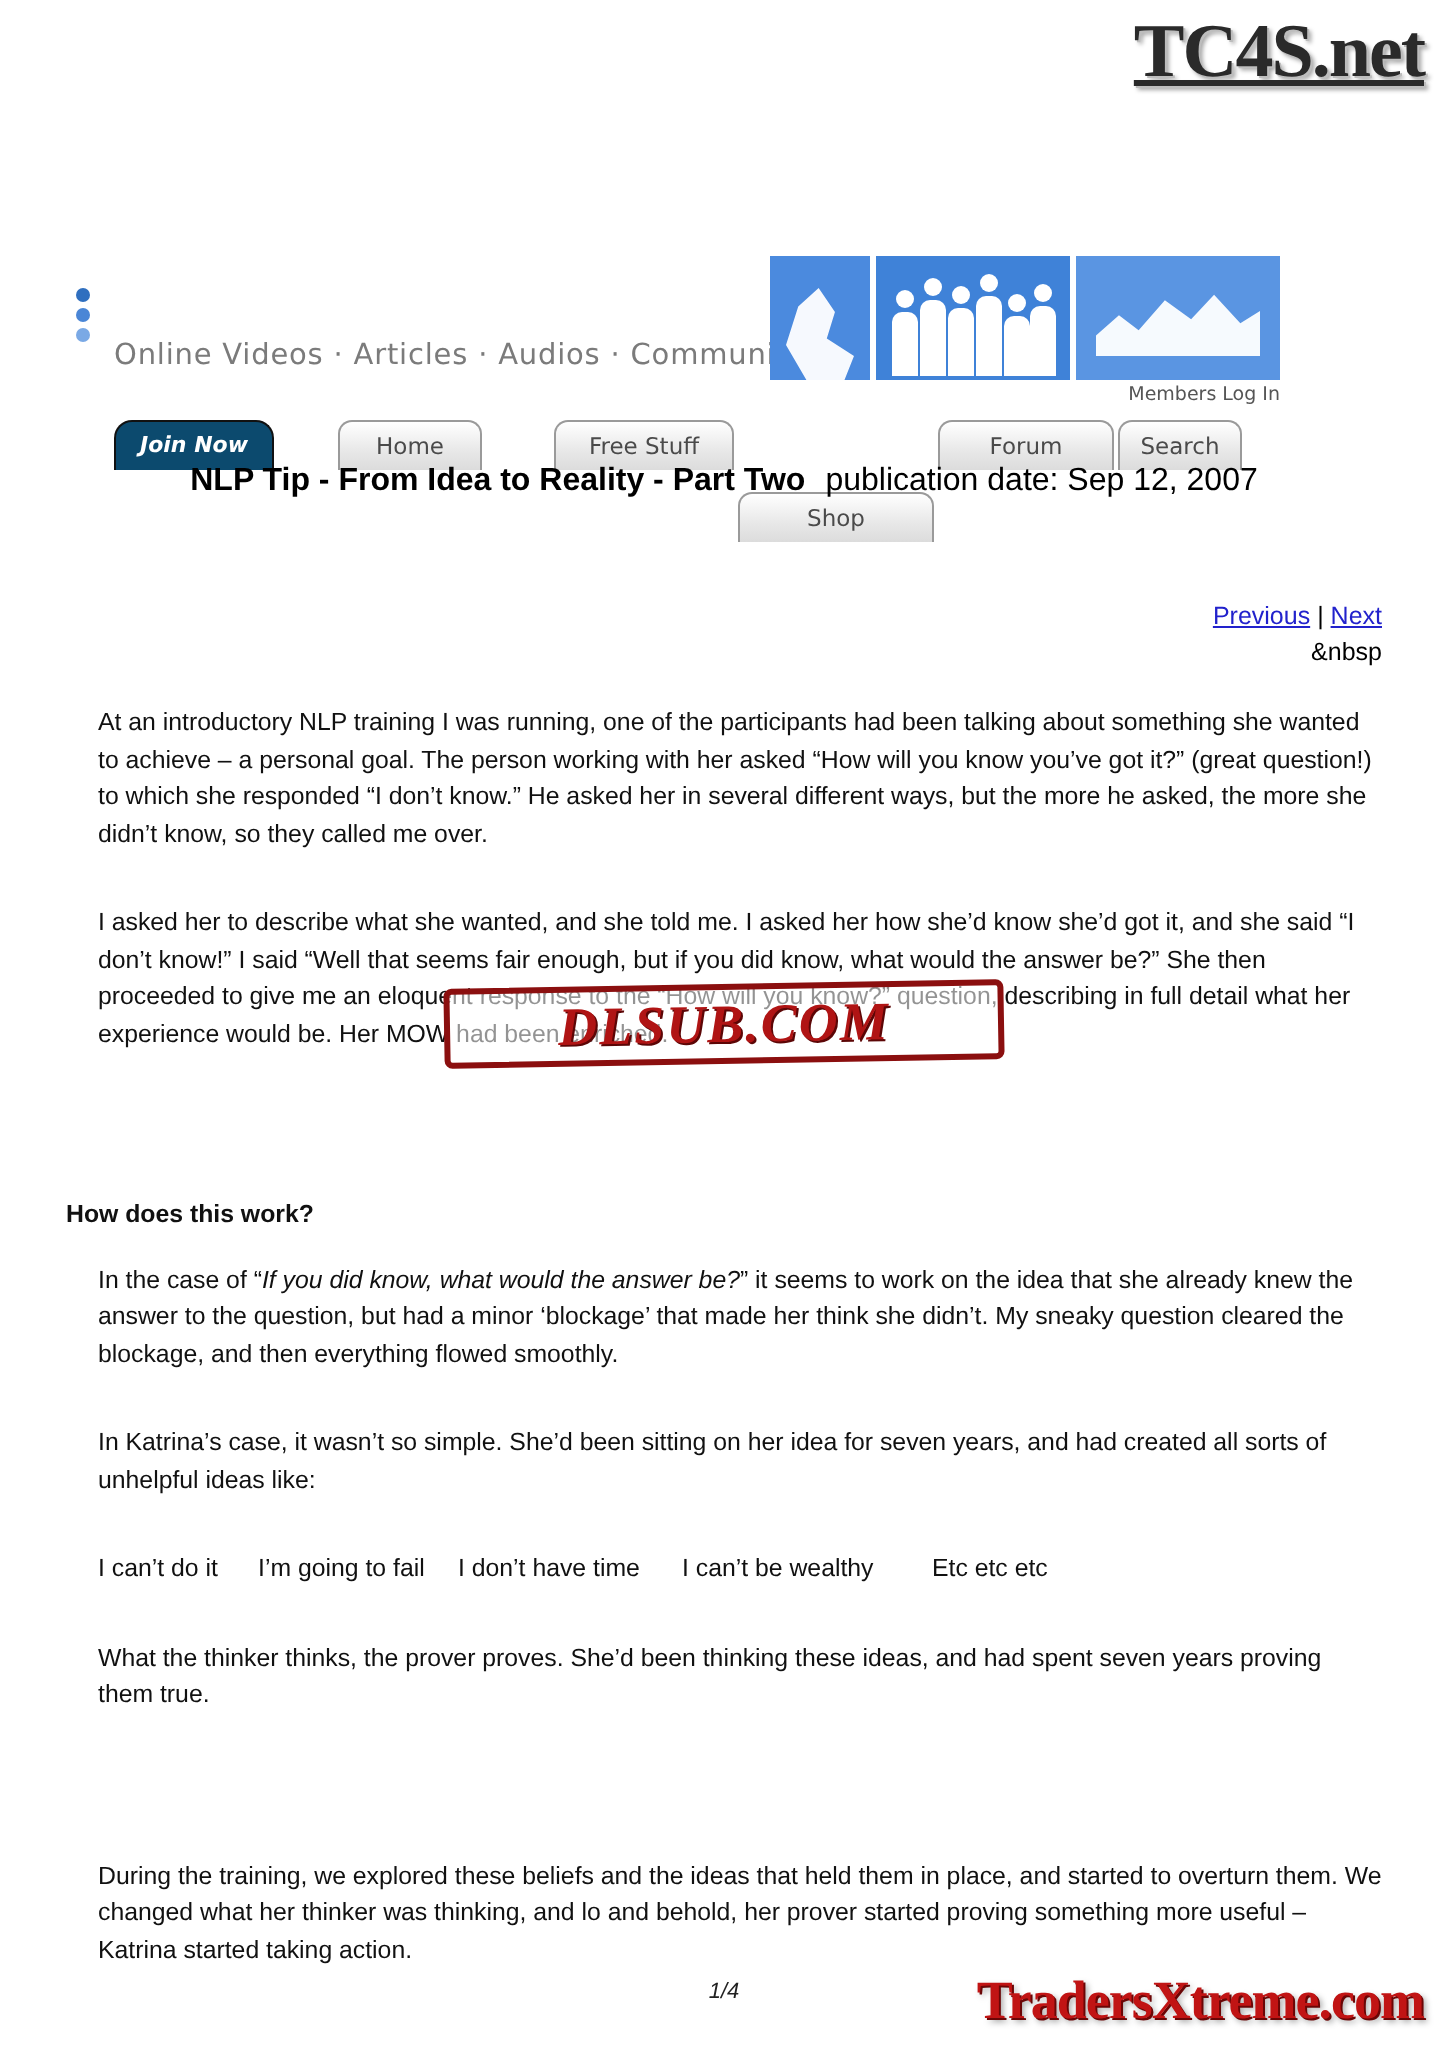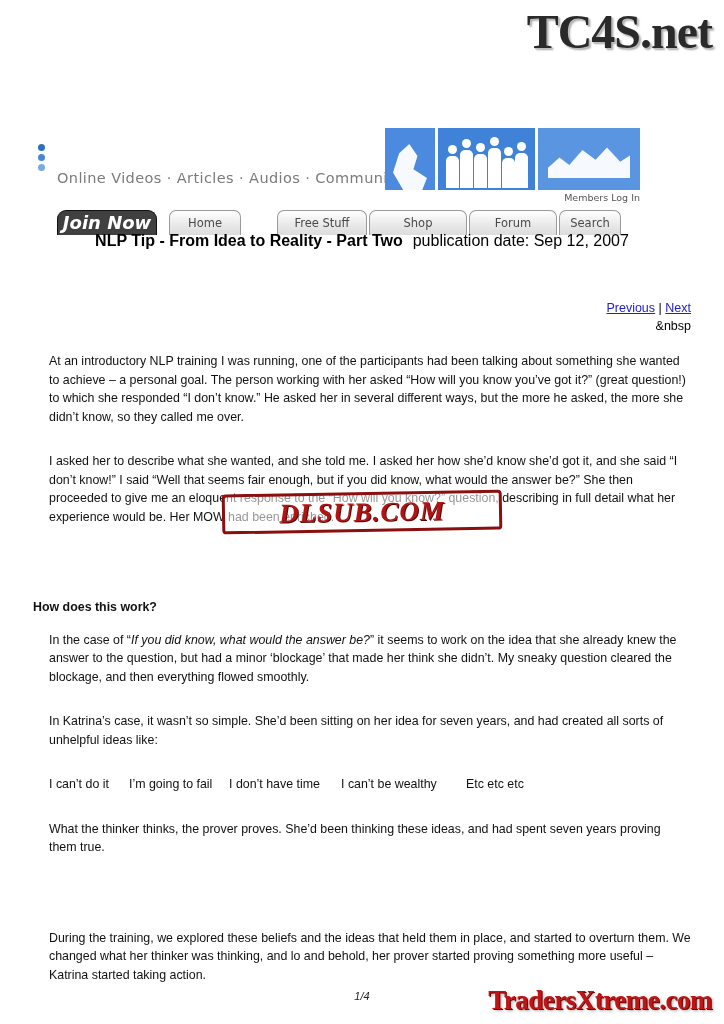--- a/index.html
+++ b/index.html
@@ -14,24 +14,25 @@
     color: #000000;
     overflow: hidden;
   }
 
   
   .tc4s-watermark {
     position: absolute;
     top: 4px; right: 12px;
     font-family: "Liberation Serif", serif;
     font-weight: bold;
-    font-size: 48px;
+    font-size: 38px;
     letter-spacing: -1px;
     color: #2a2a2a;
     text-shadow: 1px 1px 0 #bdbdbd, 2px 2px 2px rgba(0,0,0,0.35);
+    text-decoration: underline;
   }
 
   
   .site-header {
     position: absolute;
     left: 33px; top: 128px;
     width: 607px; height: 110px;
   }
   .logo-area {
     position: absolute;
@@ -154,32 +155,32 @@
     border-bottom: none;
     border-radius: 7px 7px 0 0;
     background: linear-gradient(#ffffff, #e8e8e8 60%, #dcdcdc);
     font-family: "DejaVu Sans", sans-serif;
     font-size: 11.5px;
     color: #4a4a4a;
     text-align: center;
     line-height: 24px;
   }
   .tab-join {
-    left: 24px; width: 100px;
-    background: #404040;
+    left: 24px; width: 80px;
+    background: #0c4a6e;
     border-color: #111111;
     color: #ffffff;
     font-weight: bold;
     font-style: italic;
-    font-size: 18px;
+    font-size: 11px;
     border-radius: 9px 9px 0 0;
   }
   .tab-home   { left: 136px; width: 72px; }
   .tab-free   { left: 244px; width: 90px; }
-  .tab-shop   { left: 336px; width: 98px; }
+  .tab-shop   { left: 336px; width: 98px; margin-top: 36px; }
   .tab-forum  { left: 436px; width: 88px; }
   .tab-search { left: 526px; width: 62px; }
 
   
   .doc-titleline {
     position: absolute;
     left: 0; right: 0; top: 232px;
     text-align: center;
     font-family: "Liberation Sans", sans-serif;
     font-size: 16px;

